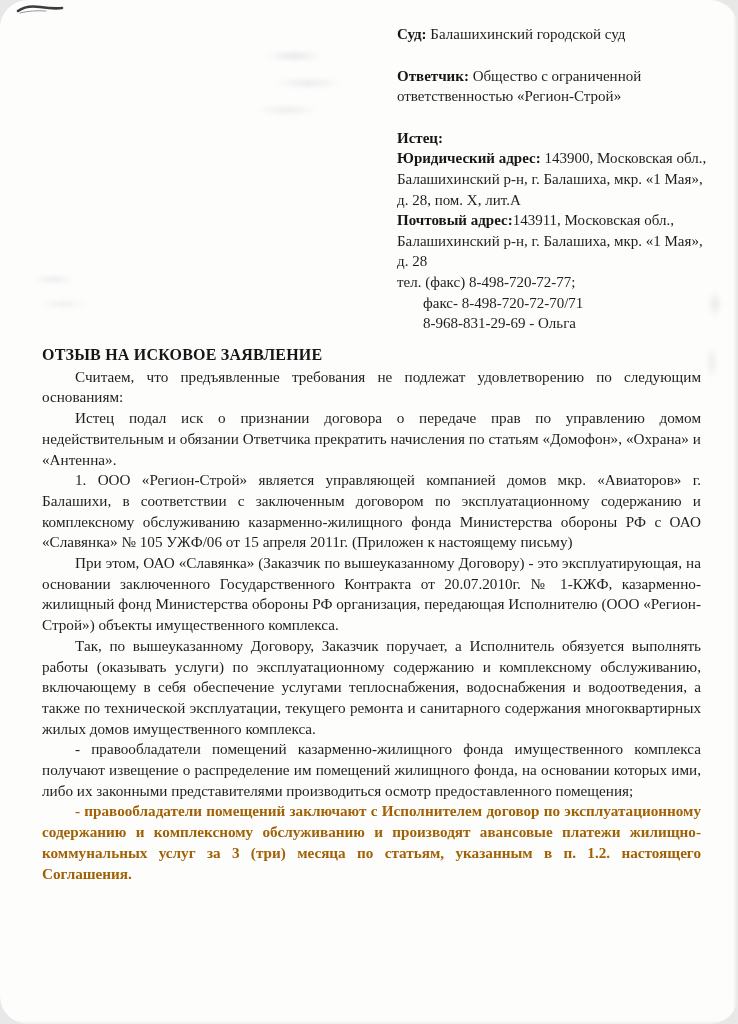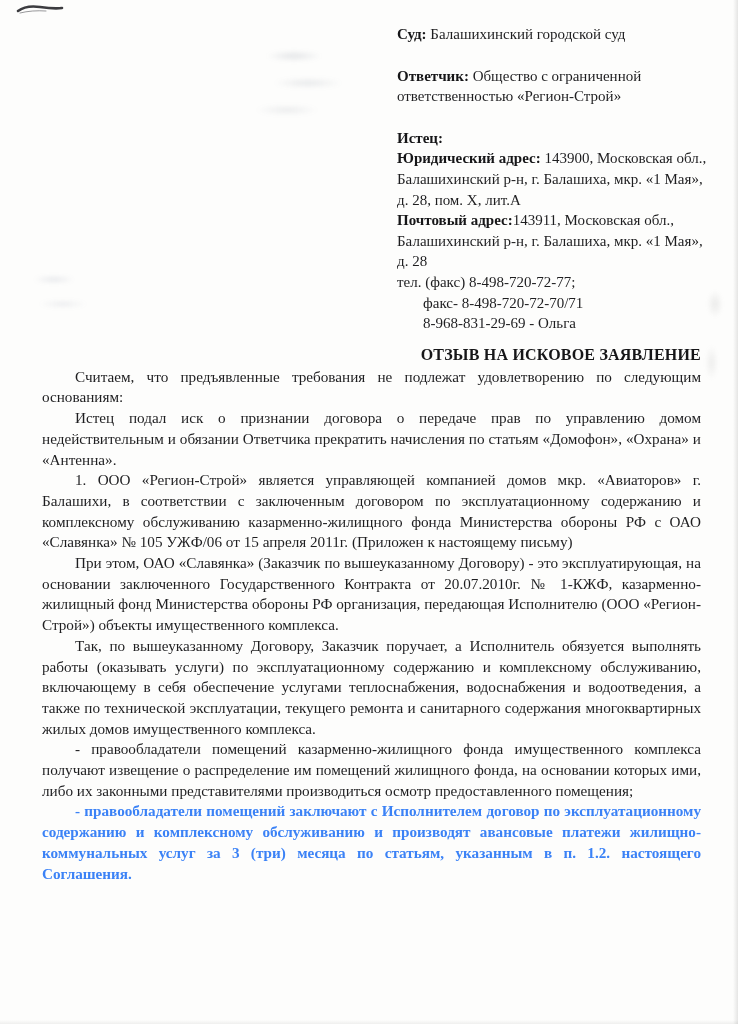--- a/index.html
+++ b/index.html
@@ -5,20 +5,21 @@
   html, body { margin: 0; padding: 0; background: #e8e8e8; }
   .page {
     position: relative;
     width: 738px;
     height: 1024px;
     margin: 0 auto;
     background: #fdfdfc;
     overflow: hidden;
     font-family: "Liberation Serif", "DejaVu Serif", serif;
     color: #1e1e20;
+    border-radius: 28px;
   }
 
   
   .pen-mark { position: absolute; left: 16px; top: 2px; }
   .artifact { position: absolute; pointer-events: none; }
   .smudge-top {
     left: 210px; top: 38px; width: 140px; height: 90px;
     background:
       radial-gradient(ellipse 40px 8px at 60% 20%, rgba(90,100,120,.16), transparent 70%),
       radial-gradient(ellipse 50px 8px at 70% 50%, rgba(90,100,120,.13), transparent 70%),
@@ -62,27 +63,27 @@
 
   
   .doc-body {
     position: absolute;
     left: 42px; top: 345px; width: 659px;
     font-size: 15.2px; line-height: 20.7px;
     text-align: justify;
   }
   .doc-title {
     font-size: 16px; font-weight: bold;
-    text-align: right; text-indent: 0;
+    text-align: left; text-indent: 0;
     margin: 0 0 1px 0;
     letter-spacing: .2px;
     color: #161618;
   }
   .para { margin: 0; text-indent: 33px; }
-  .para.bold { font-weight: bold; color: #3b82f6; }
+  .para.bold { font-weight: bold; color: #a16207; }
 </style>
 </head>
 <body>
 
 <div class="page">
 
   <svg class="pen-mark" width="50" height="14" viewBox="0 0 50 14">
     <path d="M2 9 Q 10 3 24 5 T 46 6" fill="none" stroke="#3c3c40" stroke-width="2.6" stroke-linecap="round"></path>
     <path d="M4 11 Q 16 8 30 9" fill="none" stroke="#55555a" stroke-width="1" stroke-linecap="round" opacity=".6"></path>
   </svg>

